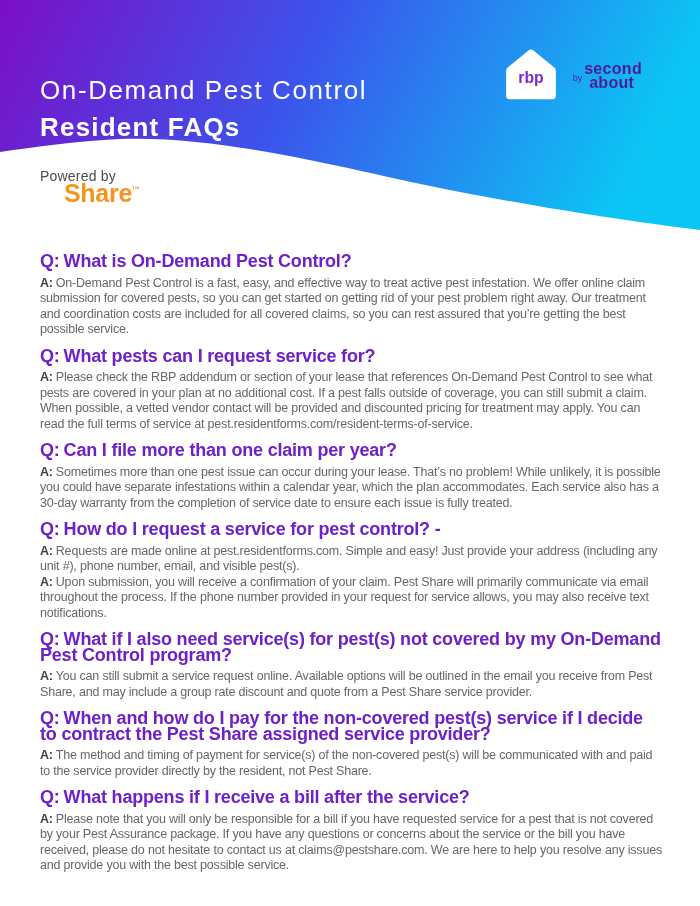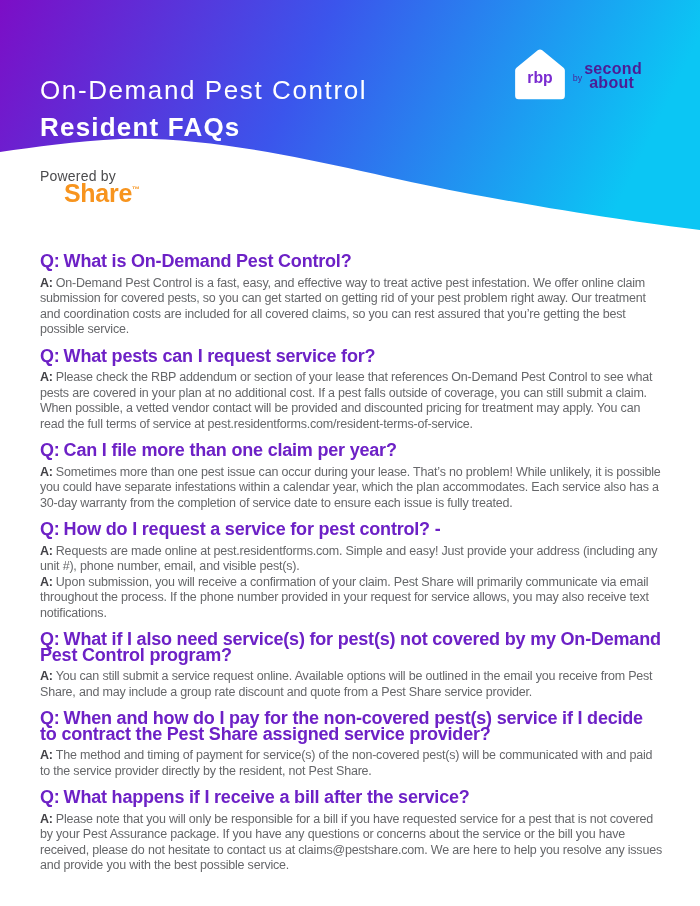--- a/index.html
+++ b/index.html
@@ -17,21 +17,21 @@
   .header { position: relative; width: 700px; height: 250px; }
   .header-wave { position: absolute; top: 0; left: 0; display: block; }
   .grad-stop-1 { stop-color: var(--gradient-start); }
   .grad-stop-2 { stop-color: var(--gradient-mid); }
   .grad-stop-3 { stop-color: var(--gradient-end); }
 
   .title-block { position: absolute; left: 40px; top: 40px; color: #ffffff; margin-top: 32px; }
   .title-line1 { font-size: 26px; font-weight: 400; letter-spacing: 1.6px; line-height: 37px; }
   .title-line2 { font-size: 26px; font-weight: 700; letter-spacing: 1.2px; line-height: 37px; }
 
-  .rbp-logo { position: absolute; right: 58px; top: 46px; display: flex; align-items: center; gap: 3px; }
+  .rbp-logo { position: absolute; right: 58px; top: 46px; display: flex; align-items: center; gap: 12px; }
   .rbp-badge { width: 60px; height: 60px; display: block; }
   .rbp-wordmark { display: flex; align-items: center; color: #4c1d95; }
   .rbp-by { font-size: 9px; font-weight: 400; margin-top: 3px; margin-right: 2px; opacity: .95; }
   .rbp-brand { display: flex; flex-direction: column; font-weight: 700; font-size: 16px; line-height: 14px; letter-spacing: .3px; }
   .rbp-brand-line2 { padding-left: 5px; }
 
   
   .powered-by { position: absolute; left: 40px; top: 168px; }
   .powered-by-label { font-size: 14px; color: var(--powered-by-color); letter-spacing: .2px; }
   .pest-row { display: flex; align-items: flex-start; margin-top: 3px; }

